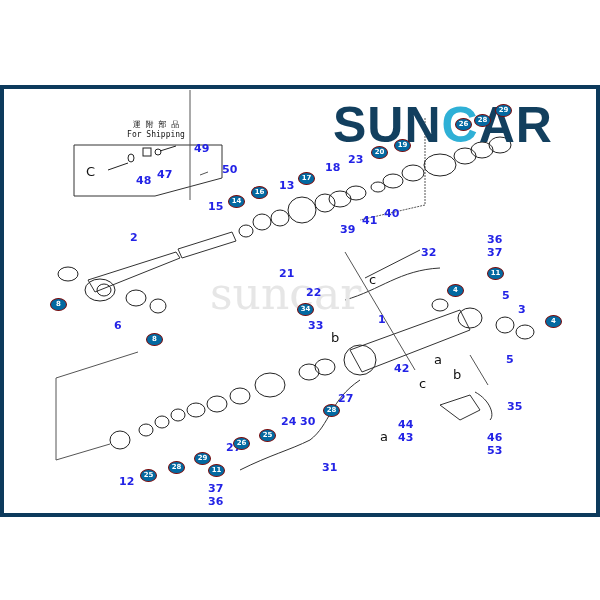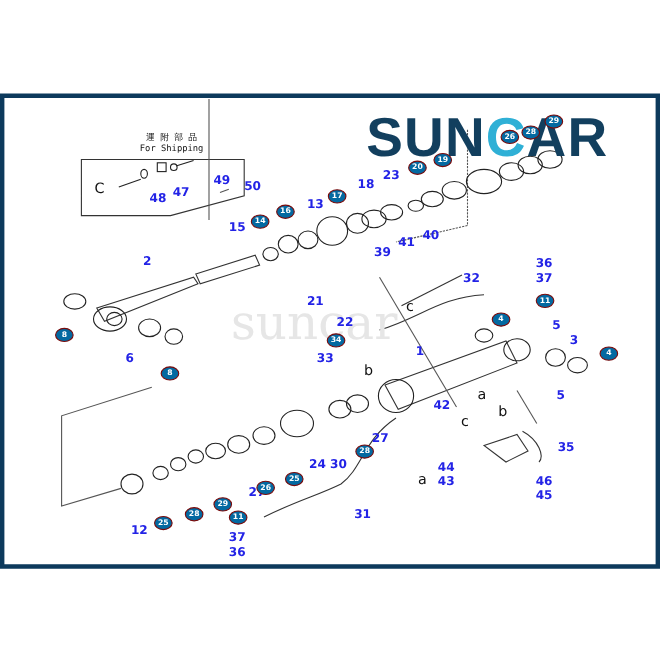--- a/index.html
+++ b/index.html
@@ -85,21 +85,21 @@
 </svg>
 
 <div class="ship-title">
   <div>運 附 部 品</div>
   <div>For Shipping</div>
 </div>
 <div class="letter" style="left:86px;top:165px;">C</div>
 <div class="lbl" style="left:136px;top:175px;">48</div>
 <div class="lbl" style="left:157px;top:169px;">47</div>
 <div class="lbl" style="left:174px;top:164px;margin-left:48px;">50</div>
-<div class="lbl" style="left:194px;top:158px;">49</div>
+<div class="lbl" style="left:194px;top:143px;">49</div>
 
 <div class="logo"><span>SUN</span><span class="c">C</span><span>AR</span></div>
 <div class="watermark">suncar</div>
 
 <div class="lbl" style="left:130px;top:232px;">2</div>
 <div class="lbl" style="left:114px;top:320px;">6</div>
 <div class="lbl" style="left:208px;top:201px;text-align:right;">15</div>
 <div class="lbl" style="left:279px;top:180px;">13</div>
 <div class="lbl" style="left:325px;top:162px;">18</div>
 <div class="lbl" style="left:348px;top:154px;">23</div>
@@ -108,33 +108,33 @@
 <div class="lbl" style="left:340px;top:224px;">39</div>
 <div class="lbl" style="left:362px;top:215px;">41</div>
 <div class="lbl" style="left:384px;top:208px;">40</div>
 <div class="lbl" style="left:487px;top:234px;">36</div>
 <div class="lbl" style="left:487px;top:247px;">37</div>
 <div class="lbl" style="left:421px;top:247px;">32</div>
 <div class="lbl" style="left:502px;top:290px;">5</div>
 <div class="lbl" style="left:518px;top:304px;">3</div>
 <div class="lbl" style="left:506px;top:354px;">5</div>
 <div class="lbl" style="left:378px;top:314px;">1</div>
-<div class="lbl" style="left:288px;top:320px;text-align:right;">33</div>
+<div class="lbl" style="left:308px;top:320px;text-align:right;">33</div>
 <div class="lbl" style="left:119px;top:476px;">12</div>
 <div class="lbl" style="left:226px;top:442px;">27</div>
 <div class="lbl" style="left:281px;top:416px;">24</div>
 <div class="lbl" style="left:300px;top:416px;">30</div>
 <div class="lbl" style="left:338px;top:393px;">27</div>
 <div class="lbl" style="left:322px;top:462px;">31</div>
 <div class="lbl" style="left:394px;top:363px;">42</div>
 <div class="lbl" style="left:398px;top:419px;">44</div>
 <div class="lbl" style="left:398px;top:432px;">43</div>
 <div class="lbl" style="left:507px;top:401px;">35</div>
 <div class="lbl" style="left:487px;top:432px;">46</div>
-<div class="lbl" style="left:487px;top:445px;">45</div>
+<div class="lbl" style="left:487px;top:445px;">53</div>
 <div class="lbl" style="left:208px;top:483px;">37</div>
 <div class="lbl" style="left:208px;top:496px;">36</div>
 
 <div class="red" style="left:50px;top:298px;">8</div>
 <div class="red" style="left:146px;top:333px;">8</div>
 <div class="red" style="left:228px;top:195px;">14</div>
 <div class="red" style="left:251px;top:186px;">16</div>
 <div class="red" style="left:298px;top:172px;">17</div>
 <div class="red" style="left:371px;top:146px;">20</div>
 <div class="red" style="left:394px;top:139px;">19</div>

